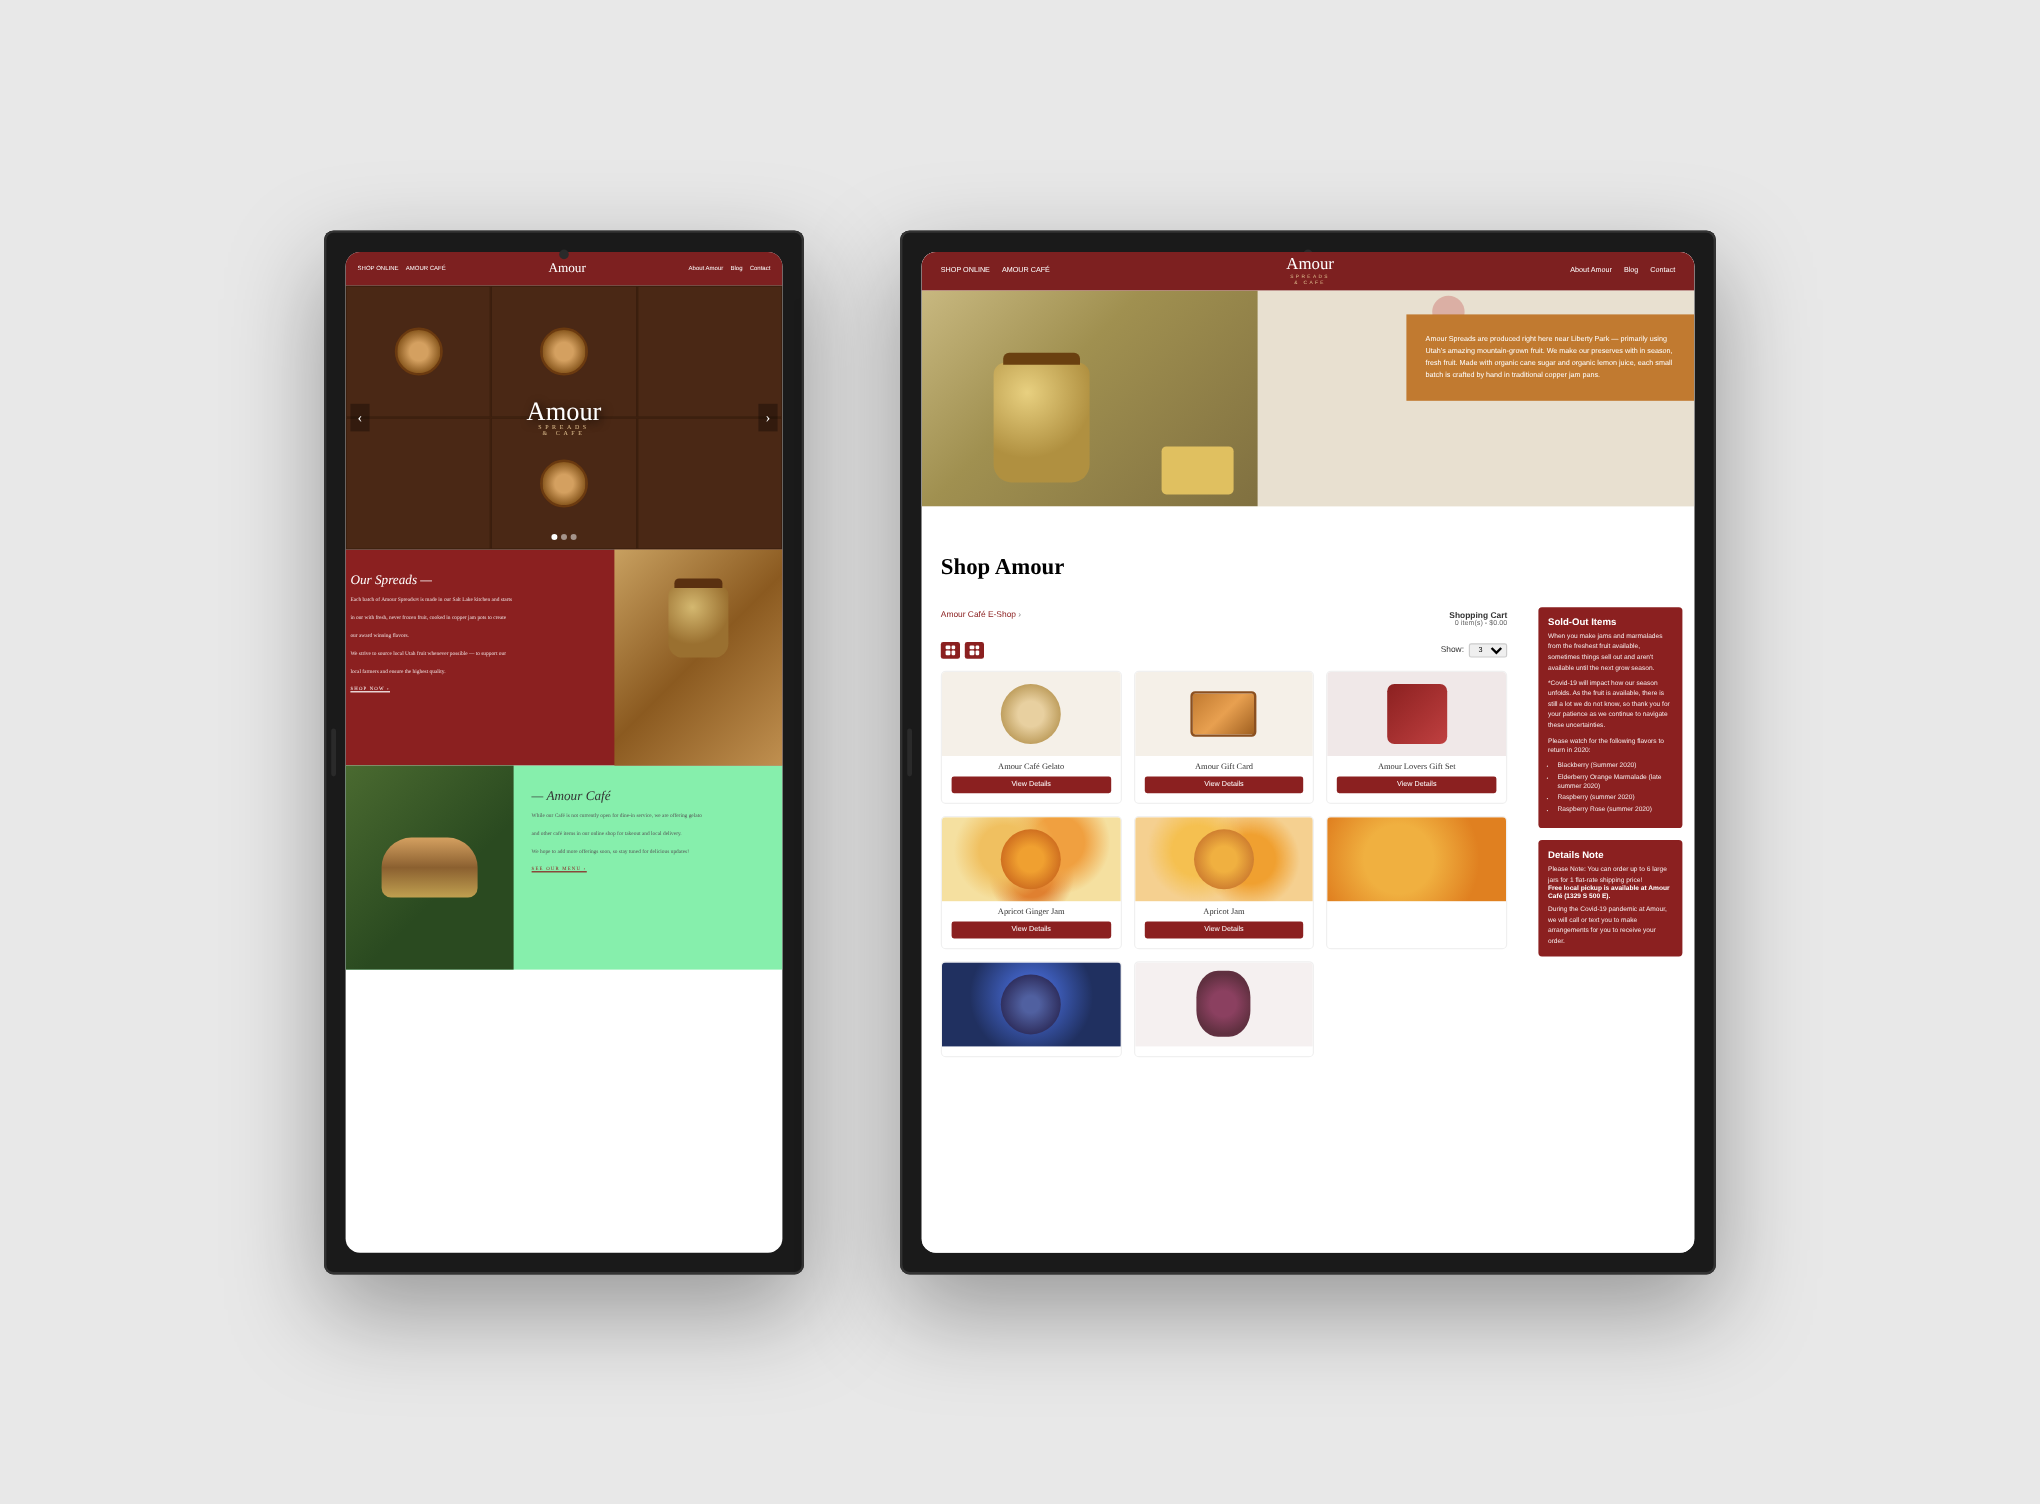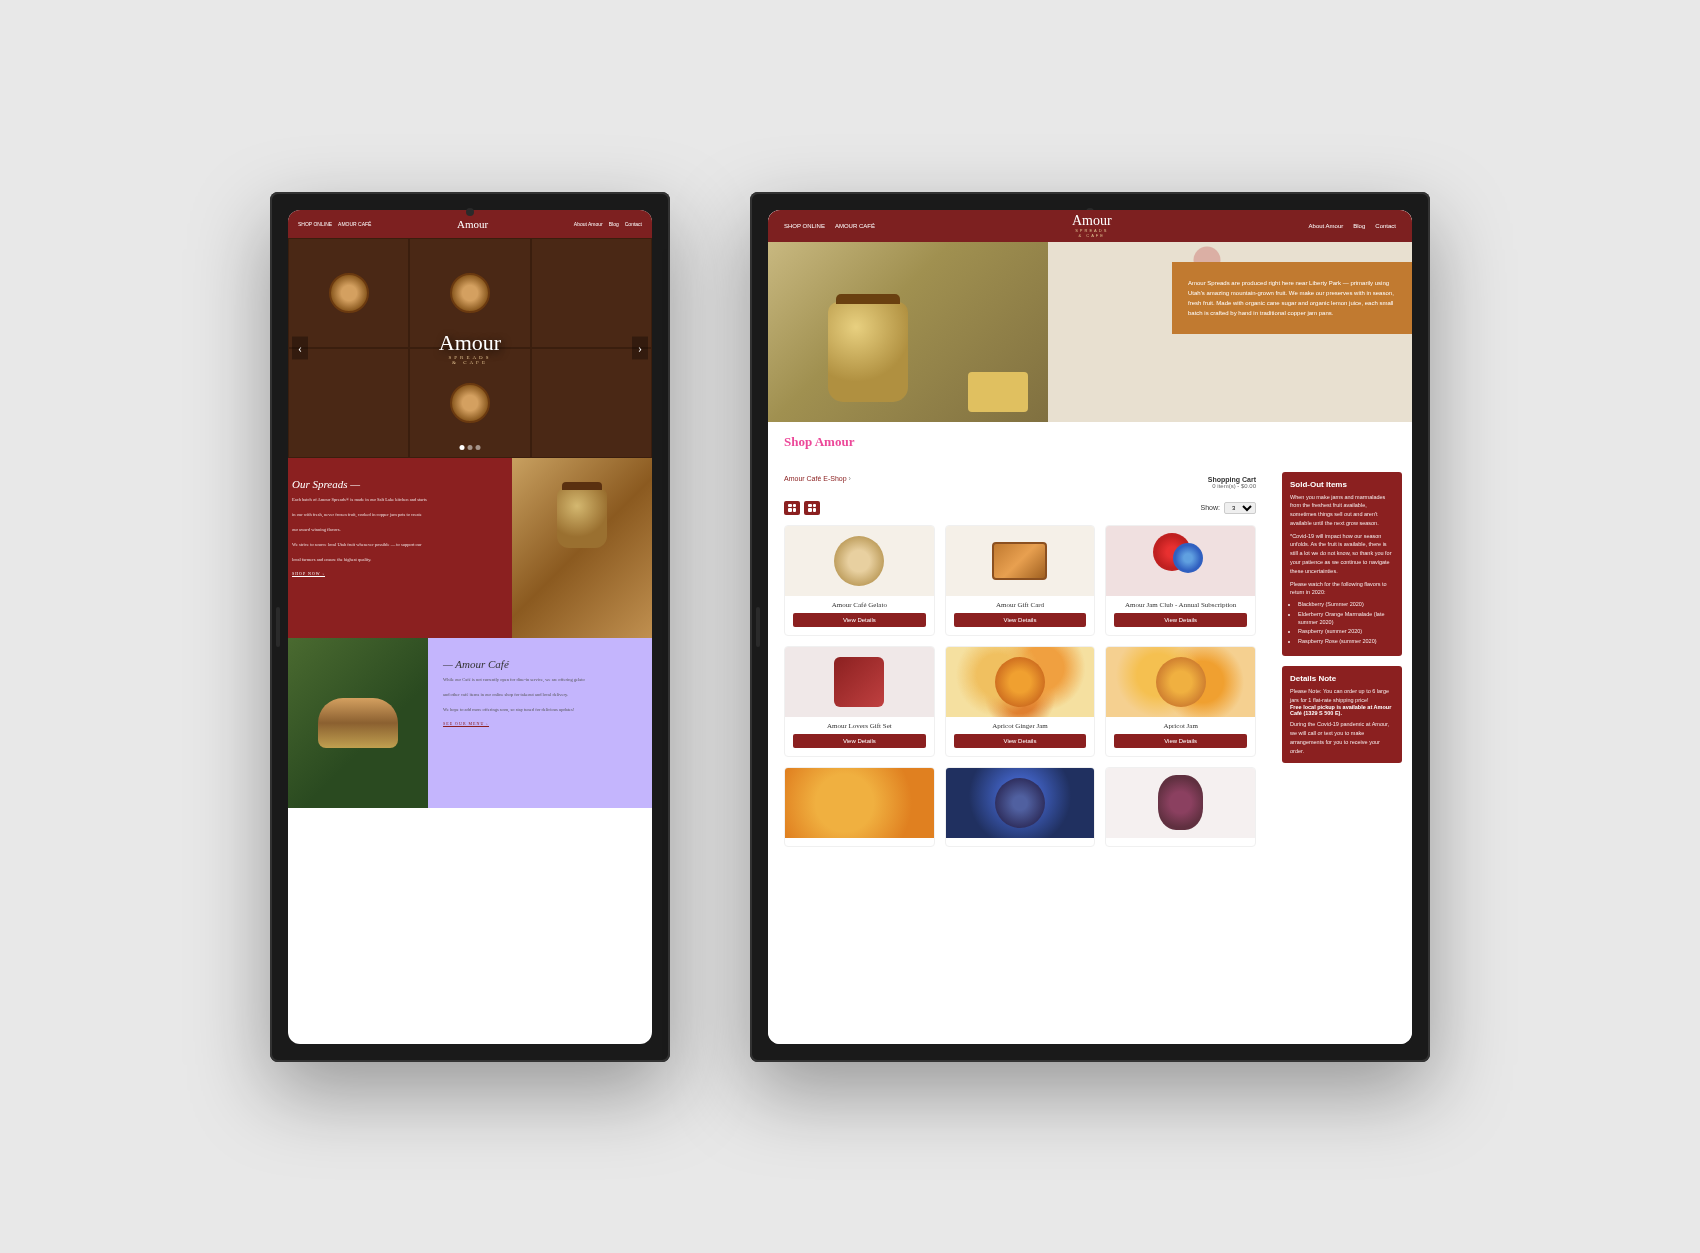--- a/index.html
+++ b/index.html
@@ -283,21 +283,21 @@
       right: 5px;
       height: 8px;
       background: #5a3010;
       border-radius: 4px 4px 0 0;
     }
 
     
     .cafe-section {
       display: flex;
       height: 170px;
-      background: #c4b5fd;
+      background: #86efac;
     }
 
     .cafe-image {
       width: 140px;
       height: 170px;
       background: linear-gradient(135deg, #4a6a30 0%, #2a4a20 60%);
       overflow: hidden;
       display: flex;
       align-items: center;
       justify-content: center;
@@ -465,24 +465,25 @@
       min-width: 0;
     }
 
     .shop-sidebar {
       width: 140px;
       padding: 12px 10px;
       flex-shrink: 0;
     }
 
     .shop-main-title {
-      font-size: 13px;
-      color: #ec4899;
+      font-size: 19px;
+      color: #000000;
       font-family: Georgia, serif;
       margin-bottom: 6px;
+      margin-top: 28px;
     }
 
     .breadcrumb {
       font-size: 7px;
       color: #8b2020;
       margin-bottom: 8px;
     }
 
     .breadcrumb span {
       color: #888;
@@ -903,30 +904,20 @@
               </div>
 
               <div class="product-card">
                 <div class="product-img">
                   <div class="gift-card-img"></div>
                 </div>
                 <div class="product-title">Amour Gift Card</div>
                 <div class="product-btn">View Details</div>
               </div>
 
-              <div class="product-card">
-                <div class="product-img" style="background:#f0e0e0;">
-                  <div style="position:relative; width:55px; height:55px;">
-                    <div style="position:absolute; width:38px; height:38px; background:radial-gradient(circle, #e83030 20%, #c02020 60%); border-radius:50%; top:0; left:0;"></div>
-                    <div style="position:absolute; width:30px; height:30px; background:radial-gradient(circle, #60a0e0 20%, #3060c0 60%); border-radius:50%; top:10px; left:20px;"></div>
-                  </div>
-                </div>
-                <div class="product-title">Amour Jam Club - Annual Subscription</div>
-                <div class="product-btn">View Details</div>
-              </div>
 
               <div class="product-card">
                 <div class="product-img" style="background:#f0e8e8;">
                   <div class="lovers-img"></div>
                 </div>
                 <div class="product-title">Amour Lovers Gift Set</div>
                 <div class="product-btn">View Details</div>
               </div>
 
               <div class="product-card">

